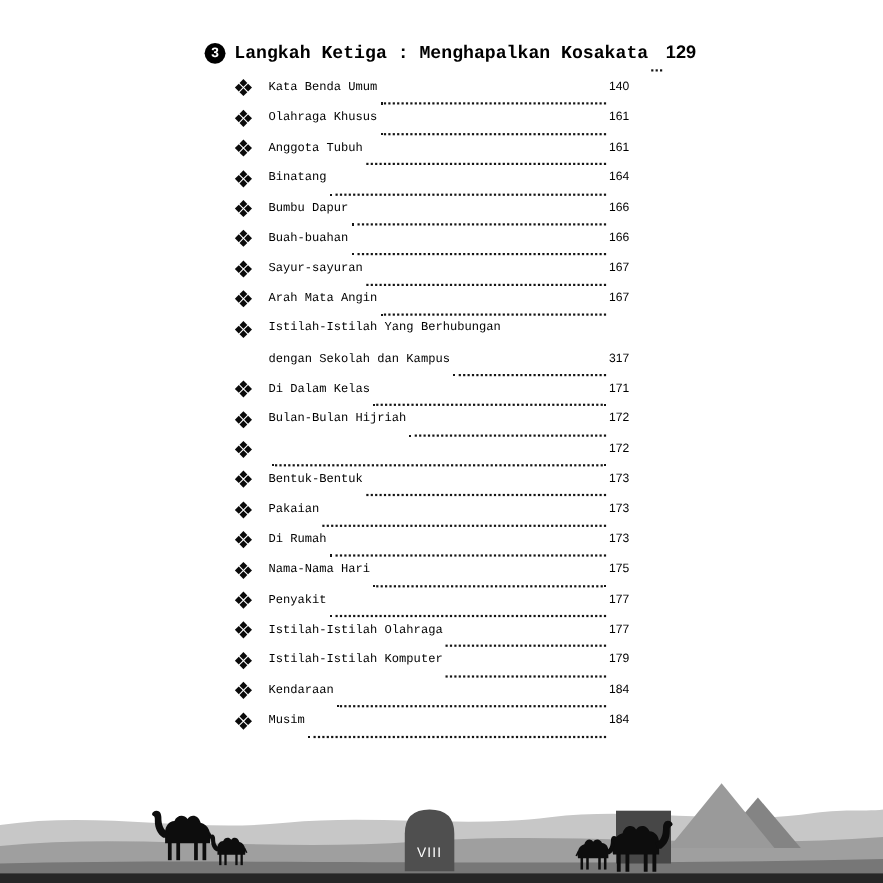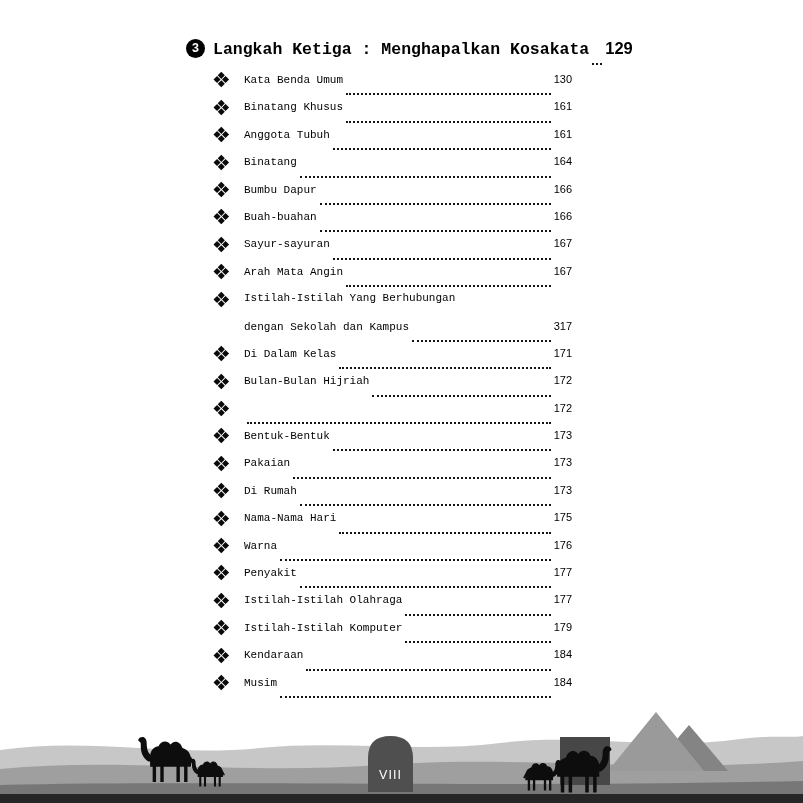--- a/index.html
+++ b/index.html
@@ -107,32 +107,32 @@
         <span class="bullet-cell">
           <span class="diamond">
             <i></i>
             <i></i>
             <i></i>
             <i></i>
           </span>
         </span>
         <span class="toc-label">Kata Benda Umum</span>
         <span class="dots">&nbsp;</span>
-        <span class="toc-page">130</span>
-      </div>
-      <div class="toc-row">
-        <span class="bullet-cell">
-          <span class="diamond">
-            <i></i>
-            <i></i>
-            <i></i>
-            <i></i>
-          </span>
-        </span>
-        <span class="toc-label">Binatang Khusus</span>
+        <span class="toc-page">140</span>
+      </div>
+      <div class="toc-row">
+        <span class="bullet-cell">
+          <span class="diamond">
+            <i></i>
+            <i></i>
+            <i></i>
+            <i></i>
+          </span>
+        </span>
+        <span class="toc-label">Olahraga Khusus</span>
         <span class="dots">&nbsp;</span>
         <span class="toc-page">161</span>
       </div>
       <div class="toc-row">
         <span class="bullet-cell">
           <span class="diamond">
             <i></i>
             <i></i>
             <i></i>
             <i></i>
@@ -306,33 +306,20 @@
           <span class="diamond">
             <i></i>
             <i></i>
             <i></i>
             <i></i>
           </span>
         </span>
         <span class="toc-label">Nama-Nama Hari</span>
         <span class="dots">&nbsp;</span>
         <span class="toc-page">175</span>
-      </div>
-      <div class="toc-row">
-        <span class="bullet-cell">
-          <span class="diamond">
-            <i></i>
-            <i></i>
-            <i></i>
-            <i></i>
-          </span>
-        </span>
-        <span class="toc-label">Warna</span>
-        <span class="dots">&nbsp;</span>
-        <span class="toc-page">176</span>
       </div>
       <div class="toc-row">
         <span class="bullet-cell">
           <span class="diamond">
             <i></i>
             <i></i>
             <i></i>
             <i></i>
           </span>
         </span>

